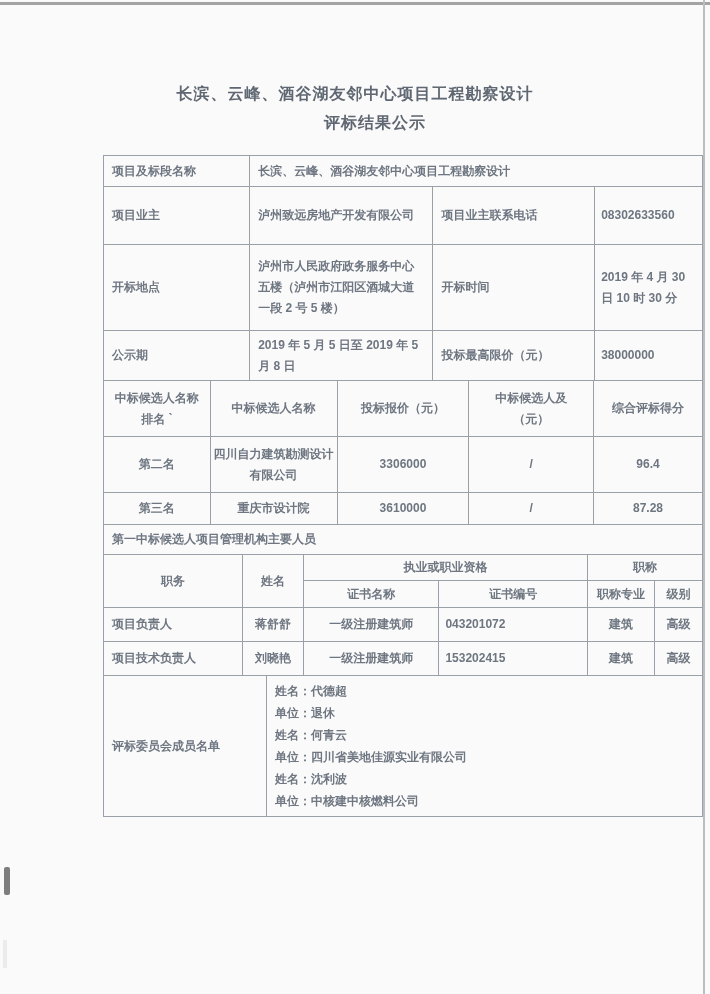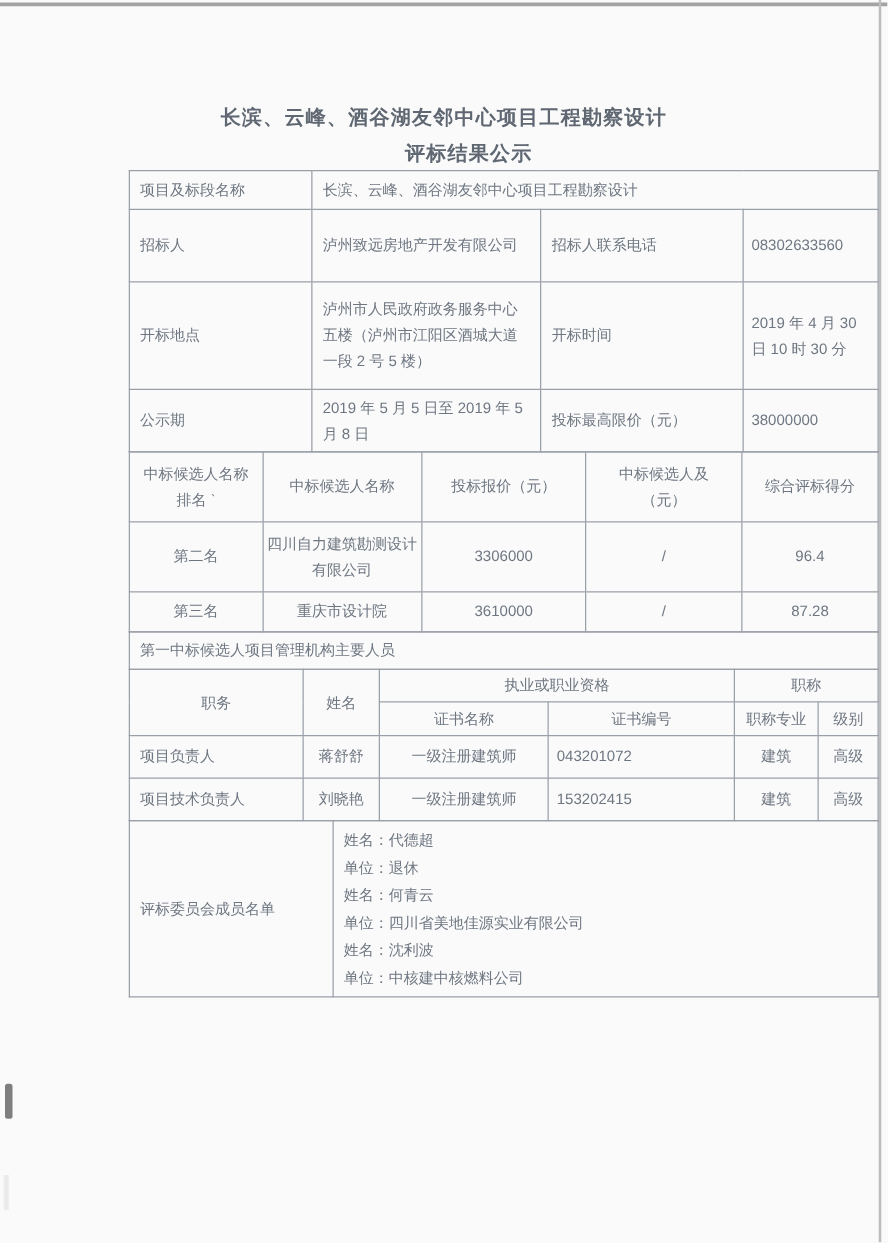--- a/index.html
+++ b/index.html
@@ -15,21 +15,21 @@
   .doc-title {
     position:absolute; left:0; width:710px;
     text-align:center;
     font-size:16px; font-weight:bold;
     color:#5f6772;
     letter-spacing:1px;
   }
   #title-line1 { top:84px; }
   #title-line2 { top:113px;padding-left:40px; }
 
-  .tablewrap { position:absolute; left:103px; top:136px; width:500px; }
+  .tablewrap { position:absolute; left:103px; top:155px; width:500px;font-weight:bold; }
   table { border-collapse:collapse; table-layout:fixed; width:600px; }
   .tbl + .tbl { margin-top:-1px; }
   td {
     border:1px solid #9aa0a8;
     font-size:12px;
     color:#6e7681;
     padding:2px 8px;
     vertical-align:middle;
     line-height:1.75;
     overflow:hidden;
@@ -63,23 +63,23 @@
         <col style="width:153px">
         <col style="width:135px">
         <col style="width:90px">
       </colgroup>
     <tbody>
         <tr>
       <td style="height:31px">项目及标段名称</td>
       <td colspan="3">长滨、云峰、酒谷湖友邻中心项目工程勘察设计</td>
     </tr>
     <tr>
-      <td style="height:58px">招标人</td>
+      <td style="height:58px">项目业主</td>
       <td>泸州致远房地产开发有限公司</td>
-      <td>招标人联系电话</td>
+      <td>项目业主联系电话</td>
       <td class="num">08302633560</td>
     </tr>
     <tr>
       <td style="height:86px">开标地点</td>
       <td>泸州市人民政府政务服务中心五楼（泸州市江阳区酒城大道一段 2 号 5 楼）</td>
       <td>开标时间</td>
       <td class="num">2019 年 4 月 30 日 10 时 30 分</td>
     </tr>
     <tr>
       <td style="height:50px">公示期</td>

